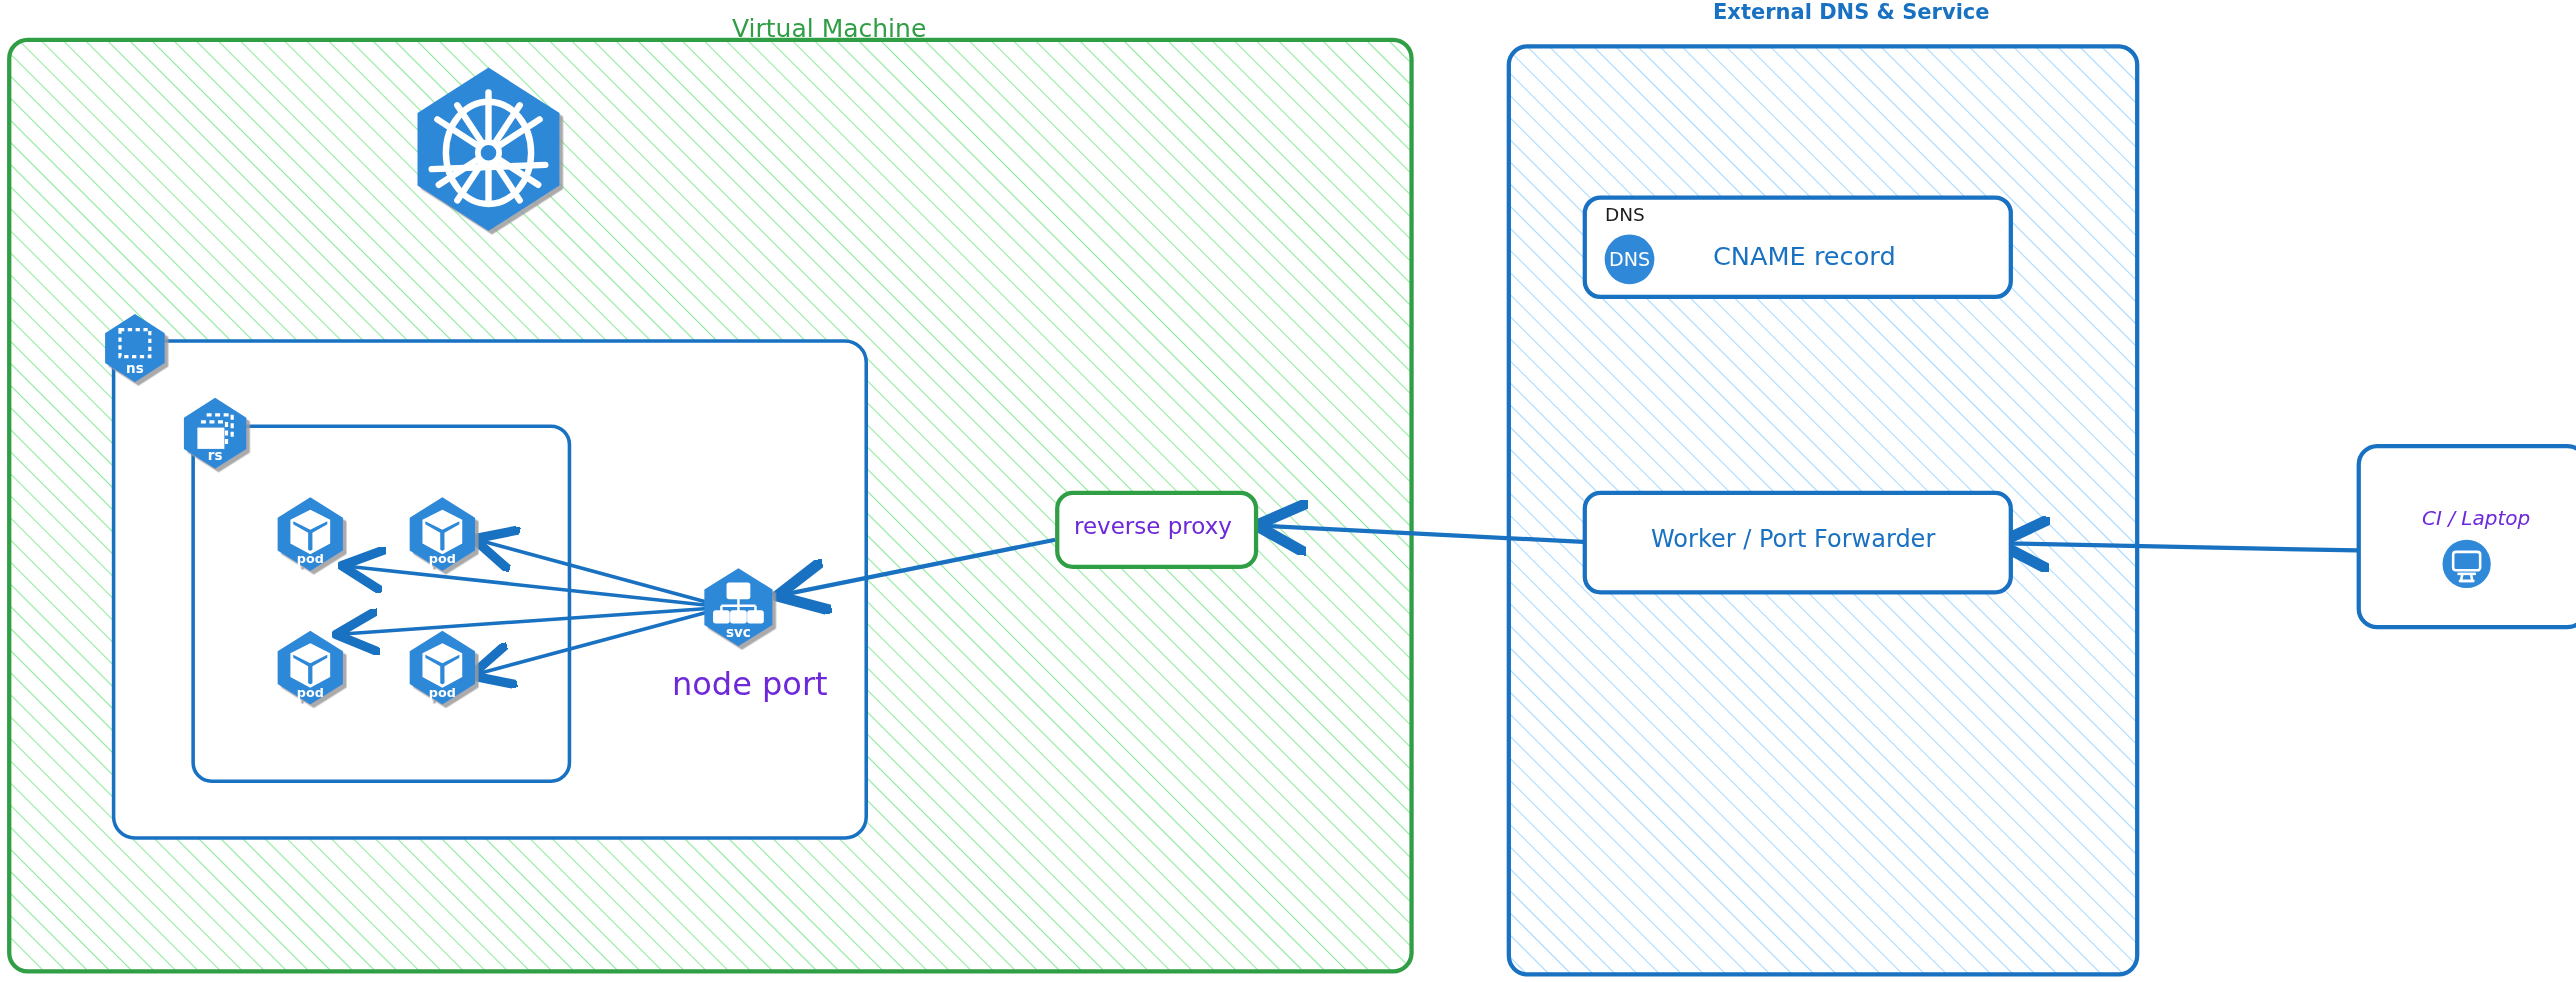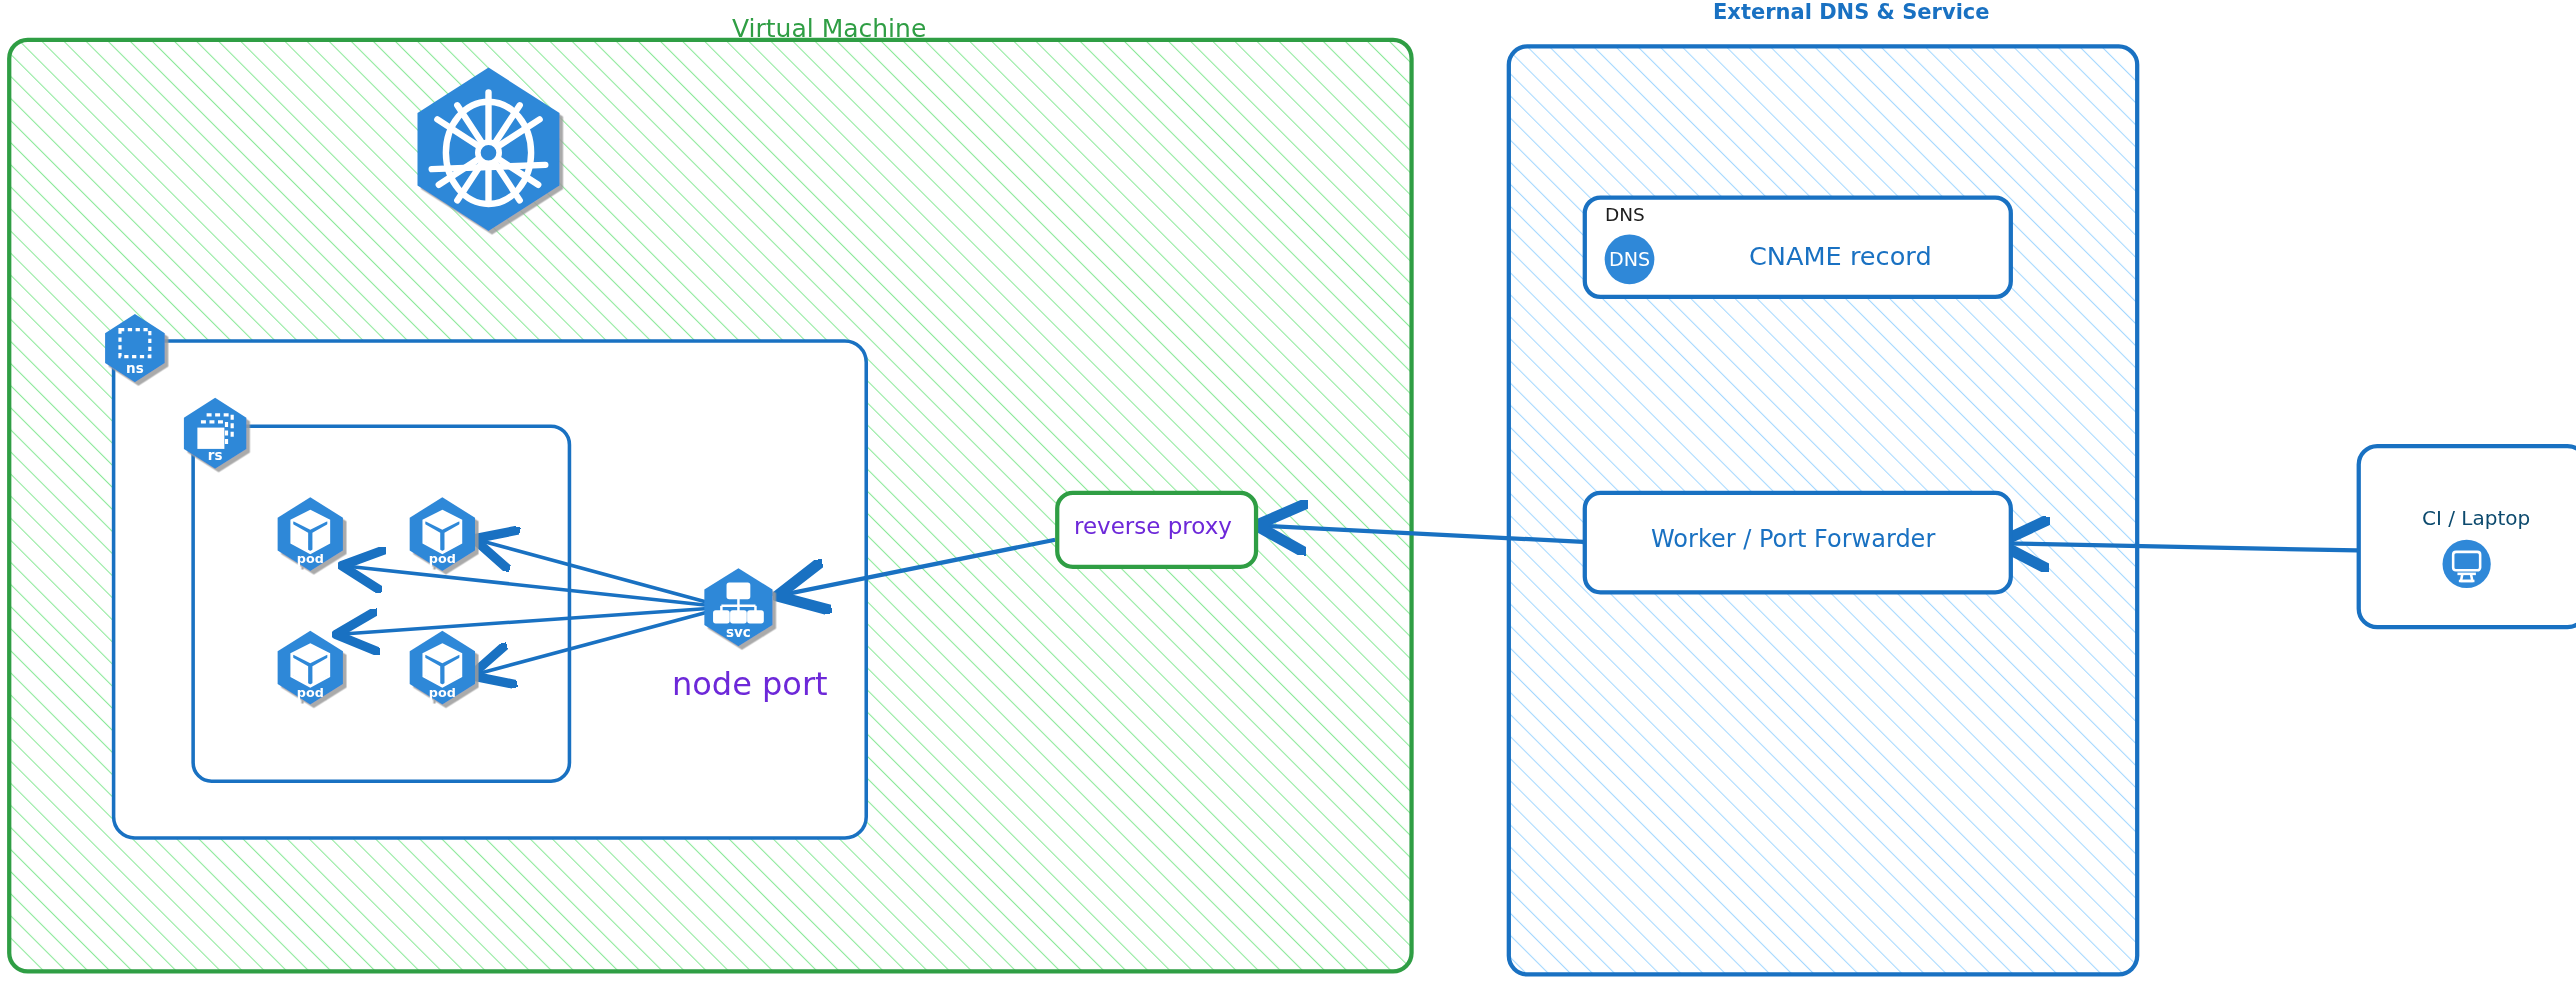--- a/index.html
+++ b/index.html
@@ -173,20 +173,20 @@
 <div class="lbl" style="left:732px;top:-1.4px;font-size:25px;color:#2f9e44;margin-top:15px;">Virtual Machine</div>
 
 <div class="lbl" style="left:1713px;top:0px;font-size:21px;color:#1971c2;font-weight:bold;">External DNS &amp; Service</div>
 
 <div class="lbl" style="left:672px;top:665px;font-size:32px;color:#6d28d9;">node port</div>
 
 <div class="lbl" style="left:1074px;top:513px;font-size:23px;color:#6d28d9;">reverse proxy</div>
 
 <div class="lbl" style="left:1605px;top:204px;font-size:18.5px;color:#1e1e1e;">DNS</div>
 
-<div class="lbl" style="left:1713px;top:241px;font-size:25.6px;color:#1971c2;margin-left:36px;">CNAME record</div>
+<div class="lbl" style="left:1713px;top:241px;font-size:25.6px;color:#1971c2;">CNAME record</div>
 
 <div class="lbl" style="left:1651px;top:525px;font-size:24px;color:#1971c2;">Worker / Port Forwarder</div>
 
-<div class="lbl" style="left:2422px;top:506px;font-size:20px;color:#0c4a6e;">CI / Laptop</div>
+<div class="lbl" style="left:2422px;top:506px;font-size:20px;color:#6d28d9;font-style:italic;">CI / Laptop</div>
 
 </div>
 
 
 </body></html>

